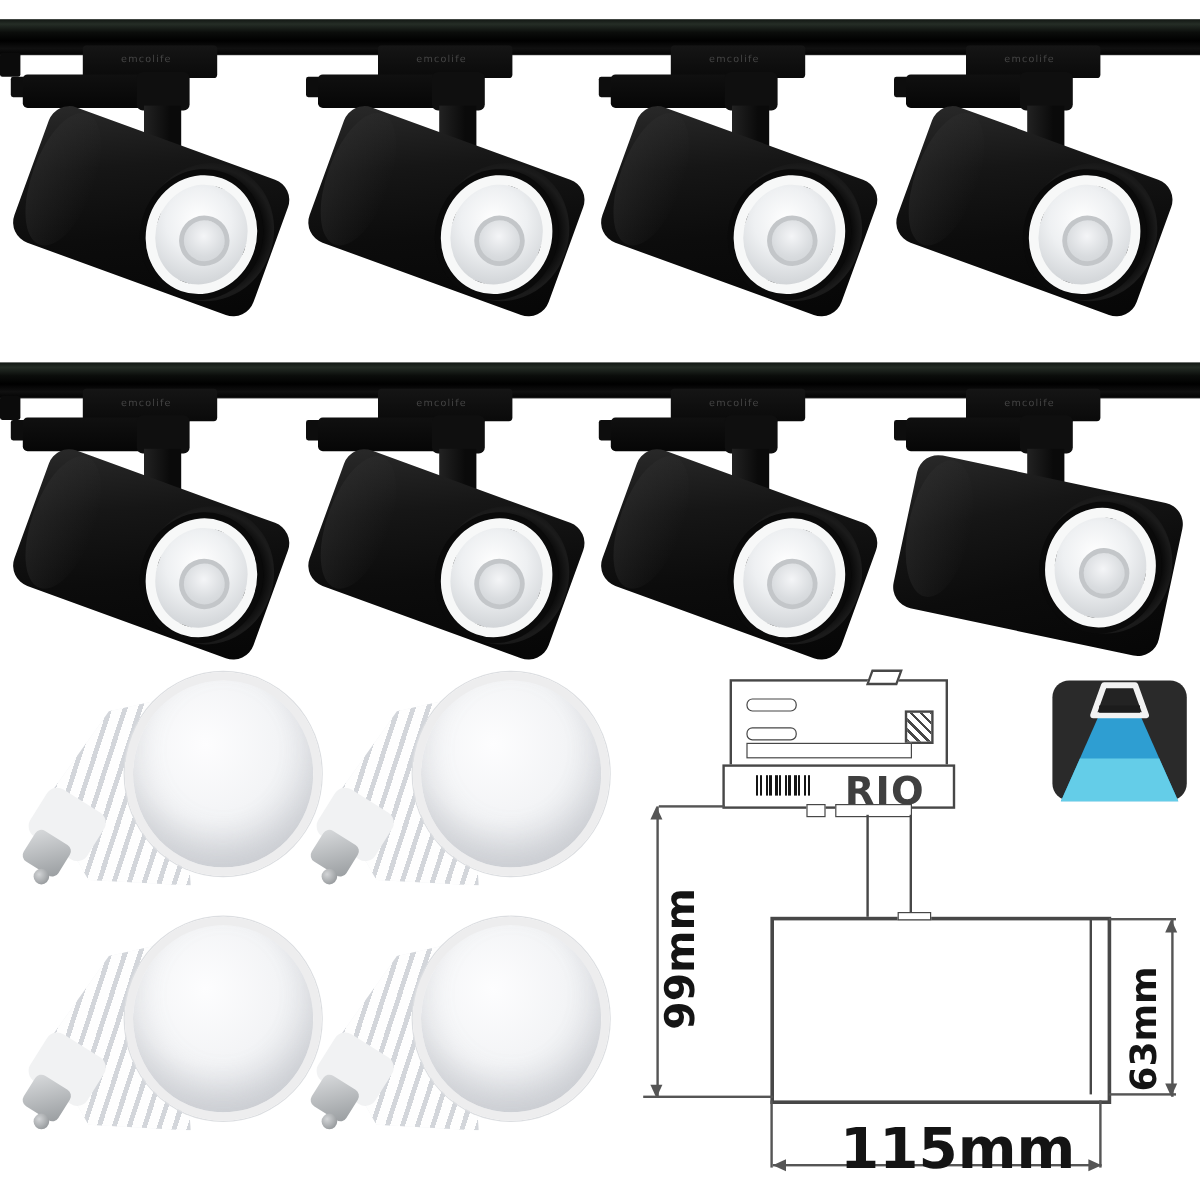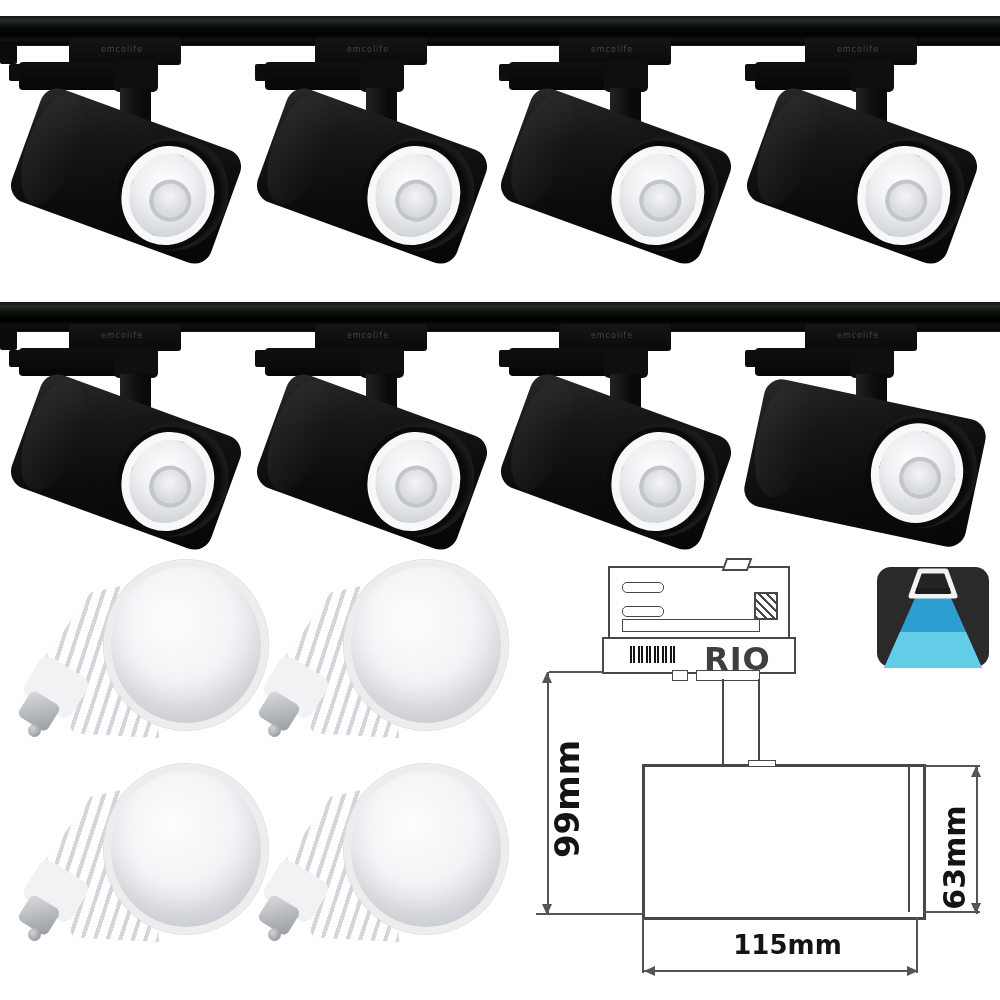--- a/index.html
+++ b/index.html
@@ -279,21 +279,21 @@
   <div class="arr down" style="left:971px;top:903px"></div>
   <div class="dline" style="left:924px;top:765px;width:56px;height:2px"></div>
   <div class="dline" style="left:924px;top:911px;width:56px;height:2px"></div>
   <div class="dimtxt rot" style="left:884px;top:840px;width:140px;font-size:30px">63mm</div>
 
   <div class="dline" style="left:644px;top:970px;width:274px;height:2px"></div>
   <div class="arr left" style="left:644px;top:966px"></div>
   <div class="arr right" style="left:907px;top:966px"></div>
   <div class="dline" style="left:642px;top:917px;width:2px;height:56px"></div>
   <div class="dline" style="left:916px;top:917px;width:2px;height:56px"></div>
-  <div class="dimtxt" style="left:700px;top:930px;width:175px;font-size:26px">115mm</div>
+  <div class="dimtxt" style="left:700px;top:930px;width:175px;font-size:47px">115mm</div>
 </div>
 
 <svg class="beam-icon" viewBox="0 0 114 102">
   <rect x="1" y="1" width="112" height="100" rx="14" fill="#2a2a2a"></rect>
   <polygon points="39,32 75,32 106,102 8,102" fill="#2e9ed2"></polygon>
   <polygon points="24,66 90,66 106,102 8,102" fill="#64cde8"></polygon>
   <path d="M44,5 L70,5 L79,30 L35,30 Z" fill="#232323" stroke="#f2f2f2" stroke-width="5" stroke-linejoin="round"></path>
   <line x1="40" y1="25" x2="74" y2="25" stroke="#1c1c1c" stroke-width="6"></line>
 </svg>
 

